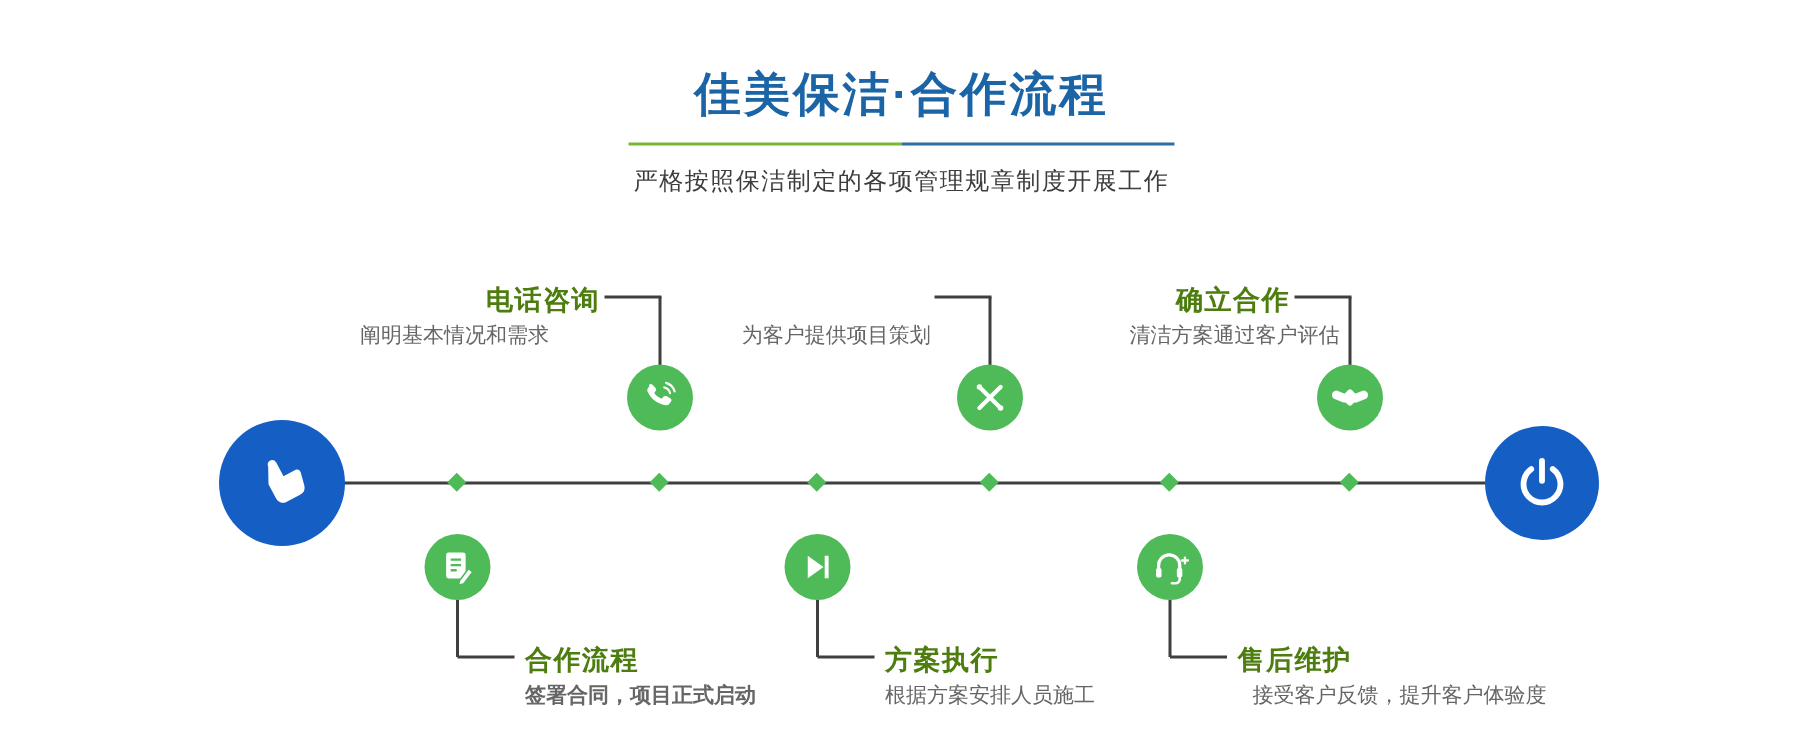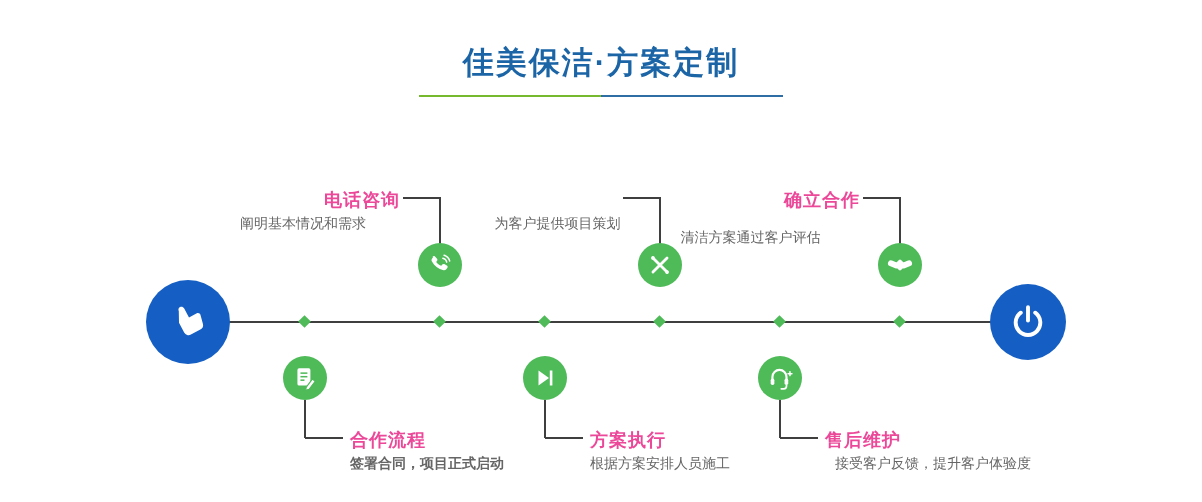--- a/index.html
+++ b/index.html
@@ -101,55 +101,56 @@
   .cv-b2 { left: 544px; top: 400px; height: 38px; }
   .cv-b3 { left: 779px; top: 400px; height: 38px; }
   .ch-b1 { left: 305px; top: 437px; width: 38px; }
   .ch-b2 { left: 545px; top: 437px; width: 38px; }
   .ch-b3 { left: 780px; top: 437px; width: 38px; }
 
   .step-title {
     position: absolute;
     font-size: 18px;
     font-weight: bold;
-    color: #ec4899;
+    color: #4d7c0f;
     letter-spacing: 1px;
   }
   .step-desc {
     position: absolute;
     font-size: 14px;
     color: #666666;
   }
   .tt-1 { left: 250px; top: 188px; width: 150px; text-align: right; }
   .tt-2 { left: 470px; top: 188px; width: 150px; text-align: right; }
   .tt-3 { left: 710px; top: 188px; width: 150px; text-align: right; }
   .td-1 { left: 240px; top: 215px; width: 205px; }
   .td-2 { left: 455px; top: 215px; width: 205px; text-align: center; }
-  .td-3 { left: 648px; top: 215px; width: 205px; text-align: center; margin-top: 14px; }
+  .td-3 { left: 688px; top: 215px; width: 205px; text-align: right; }
 
   .bt-1 { left: 350px; top: 428px; width: 160px; text-align: left; }
   .bt-2 { left: 590px; top: 428px; width: 160px; text-align: left; }
   .bt-3 { left: 825px; top: 428px; width: 160px; text-align: left; }
   .bd-1 { left: 350px; top: 455px; width: 260px; text-align: left; font-weight: bold; }
   .bd-2 { left: 590px; top: 455px; width: 260px; text-align: left; }
   .bd-3 { left: 825px; top: 455px; width: 290px; text-align: left; margin-left: 10px; }
 
   .icon { display: flex; align-items: center; justify-content: center; }
   .icon svg { display: block; }
 </style>
 </head>
 <body>
 
 <div class="canvas">
 
-  <h1 class="title">佳美保洁·方案定制</h1>
+  <h1 class="title">佳美保洁·合作流程</h1>
   <div class="divider">
     <span class="seg-green"></span>
     <span class="seg-blue"></span>
   </div>
+  <p class="subtitle">严格按照保洁制定的各项管理规章制度开展工作</p>
 
   <div class="main-line"></div>
 
   <div class="node start">
     <span class="icon">
       <svg width="40" height="40" viewBox="0 0 24 24" style="transform:rotate(-28deg)">
         <path fill="#ffffff" d="M10.2 3.6c0-1 .8-1.8 1.8-1.8s1.8.8 1.8 1.8v6.3h5.3c1 0 1.7.9 1.5 1.9l-1.2 5.3a3.1 3.1 0 0 1-3 2.4H10a3 3 0 0 1-3-3v-6.6l3.2-6.3z"></path>
       </svg>
     </span>
   </div>

